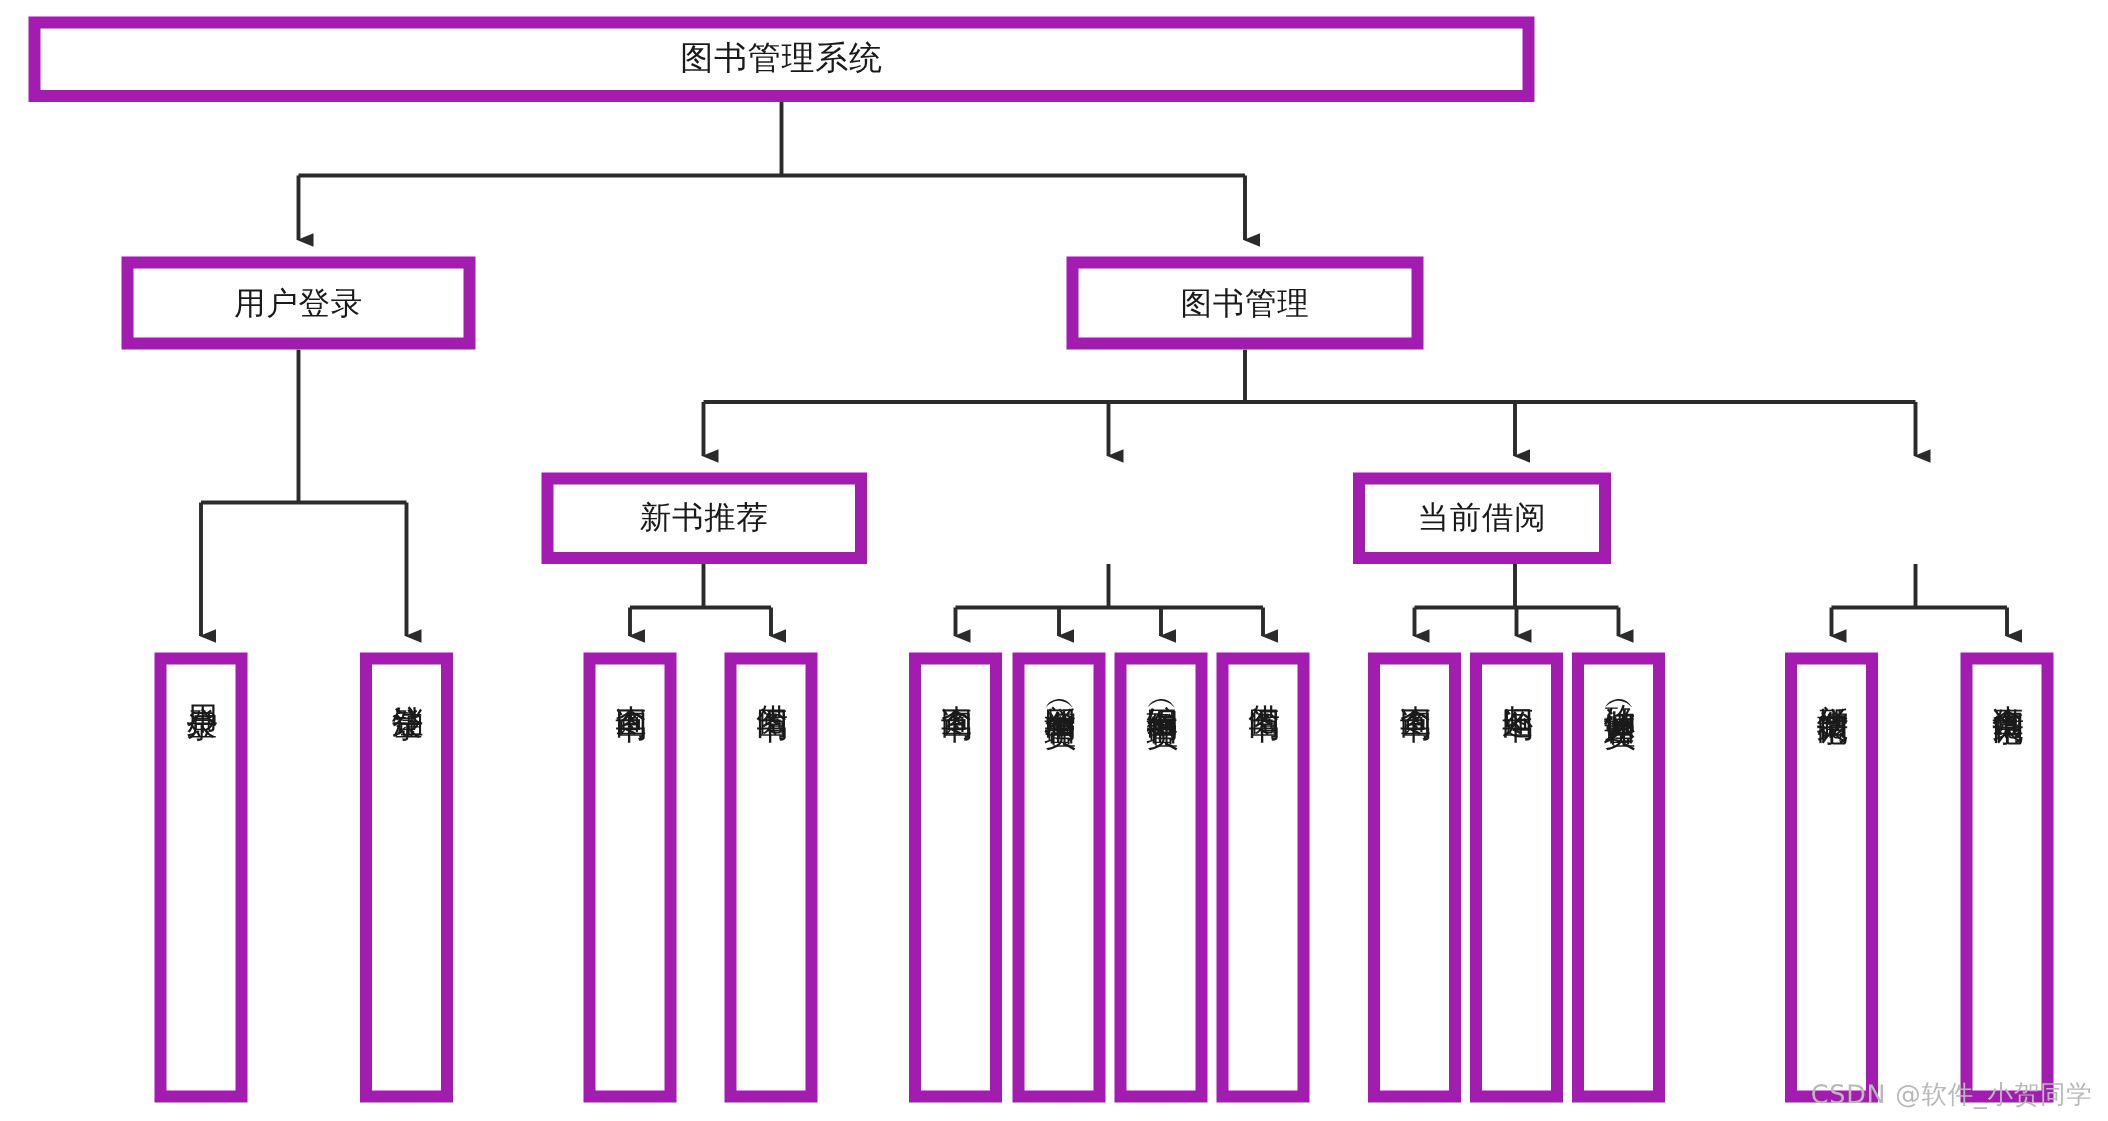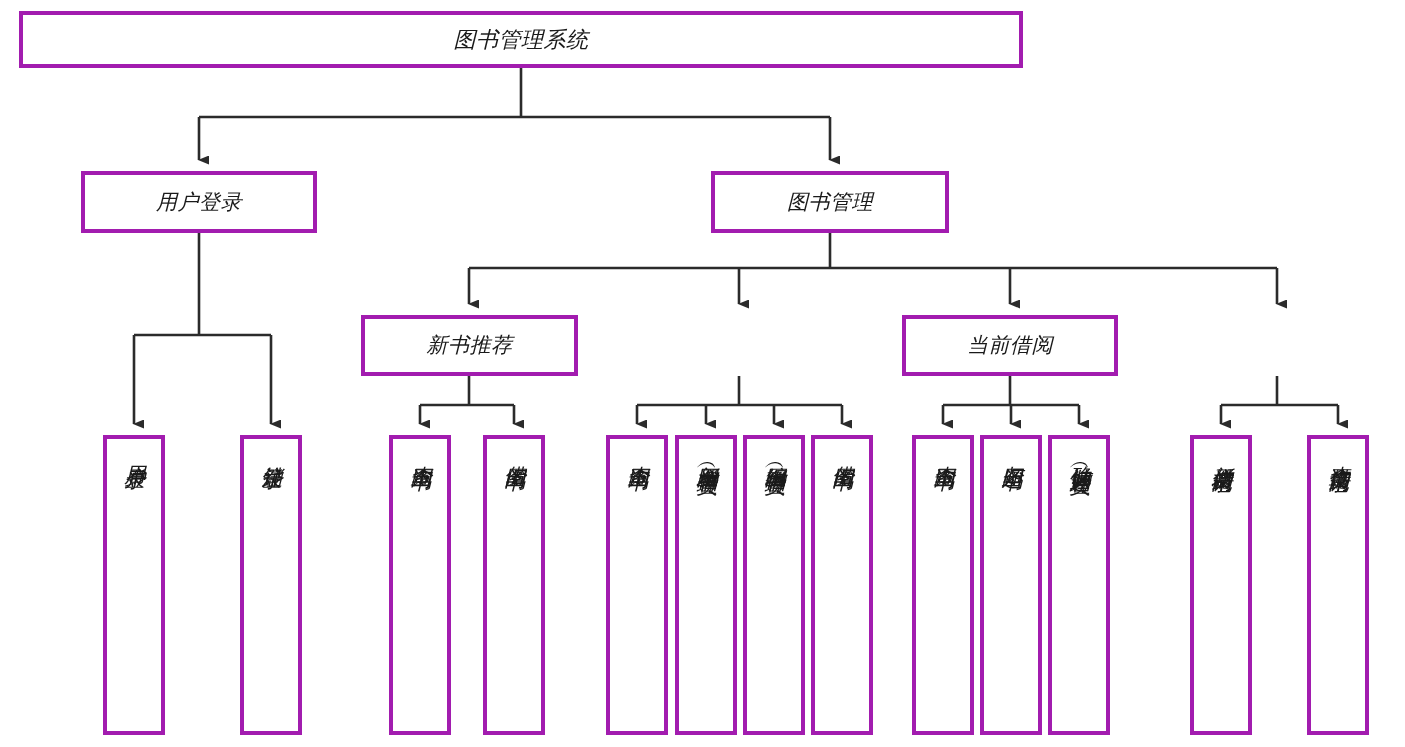--- a/index.html
+++ b/index.html
@@ -23,27 +23,26 @@
     left: 0;
     top: 0;
     width: 1405px;
     height: 747px;
     pointer-events: none;
   }
   .node {
     position: absolute;
     box-sizing: border-box;
     background: #ffffff;
-    border: 4px solid #a21caf;
+    border: 8px solid #a21caf;
     display: flex;
     align-items: center;
     justify-content: center;
     color: #1a1a1a;
     z-index: 2;
-    font-style: italic;
   }
   .node-label {
     display: block;
     text-align: center;
     line-height: 1.18;
     letter-spacing: 0.5px;
   }
   .node-root .node-label {
     font-size: 22px;
   }
@@ -142,21 +141,21 @@
 
   <div class="node node-l2" style="left:711px; top:171px; width:238px; height:62px;">
     <span class="node-label">图书管理</span>
   </div>
 
   <div class="node node-l3" style="left:361px; top:315px; width:217px; height:61px;">
     <span class="node-label">新书推荐</span>
   </div>
 
 
-  <div class="node node-l3" style="left:902px; top:315px; width:216px; height:61px;">
+  <div class="node node-l3" style="left:902px; top:315px; width:172px; height:61px;">
     <span class="node-label">当前借阅</span>
   </div>
 
 
   <div class="node node-leaf" style="left:103px; top:435px; width:62px; height:300px;">
     <span class="node-label">用户登录</span>
   </div>
 
   <div class="node node-leaf" style="left:240px; top:435px; width:62px; height:300px;">
     <span class="node-label">注销登录</span>
@@ -199,14 +198,15 @@
   </div>
 
   <div class="node node-leaf" style="left:1190px; top:435px; width:62px; height:300px;">
     <span class="node-label">新增借阅记录</span>
   </div>
 
   <div class="node node-leaf" style="left:1307px; top:435px; width:62px; height:300px;">
     <span class="node-label">查询借阅记录</span>
   </div>
 
+  <div class="watermark">CSDN @软件_小贺同学</div>
 
 </div>
 
 </body></html>

